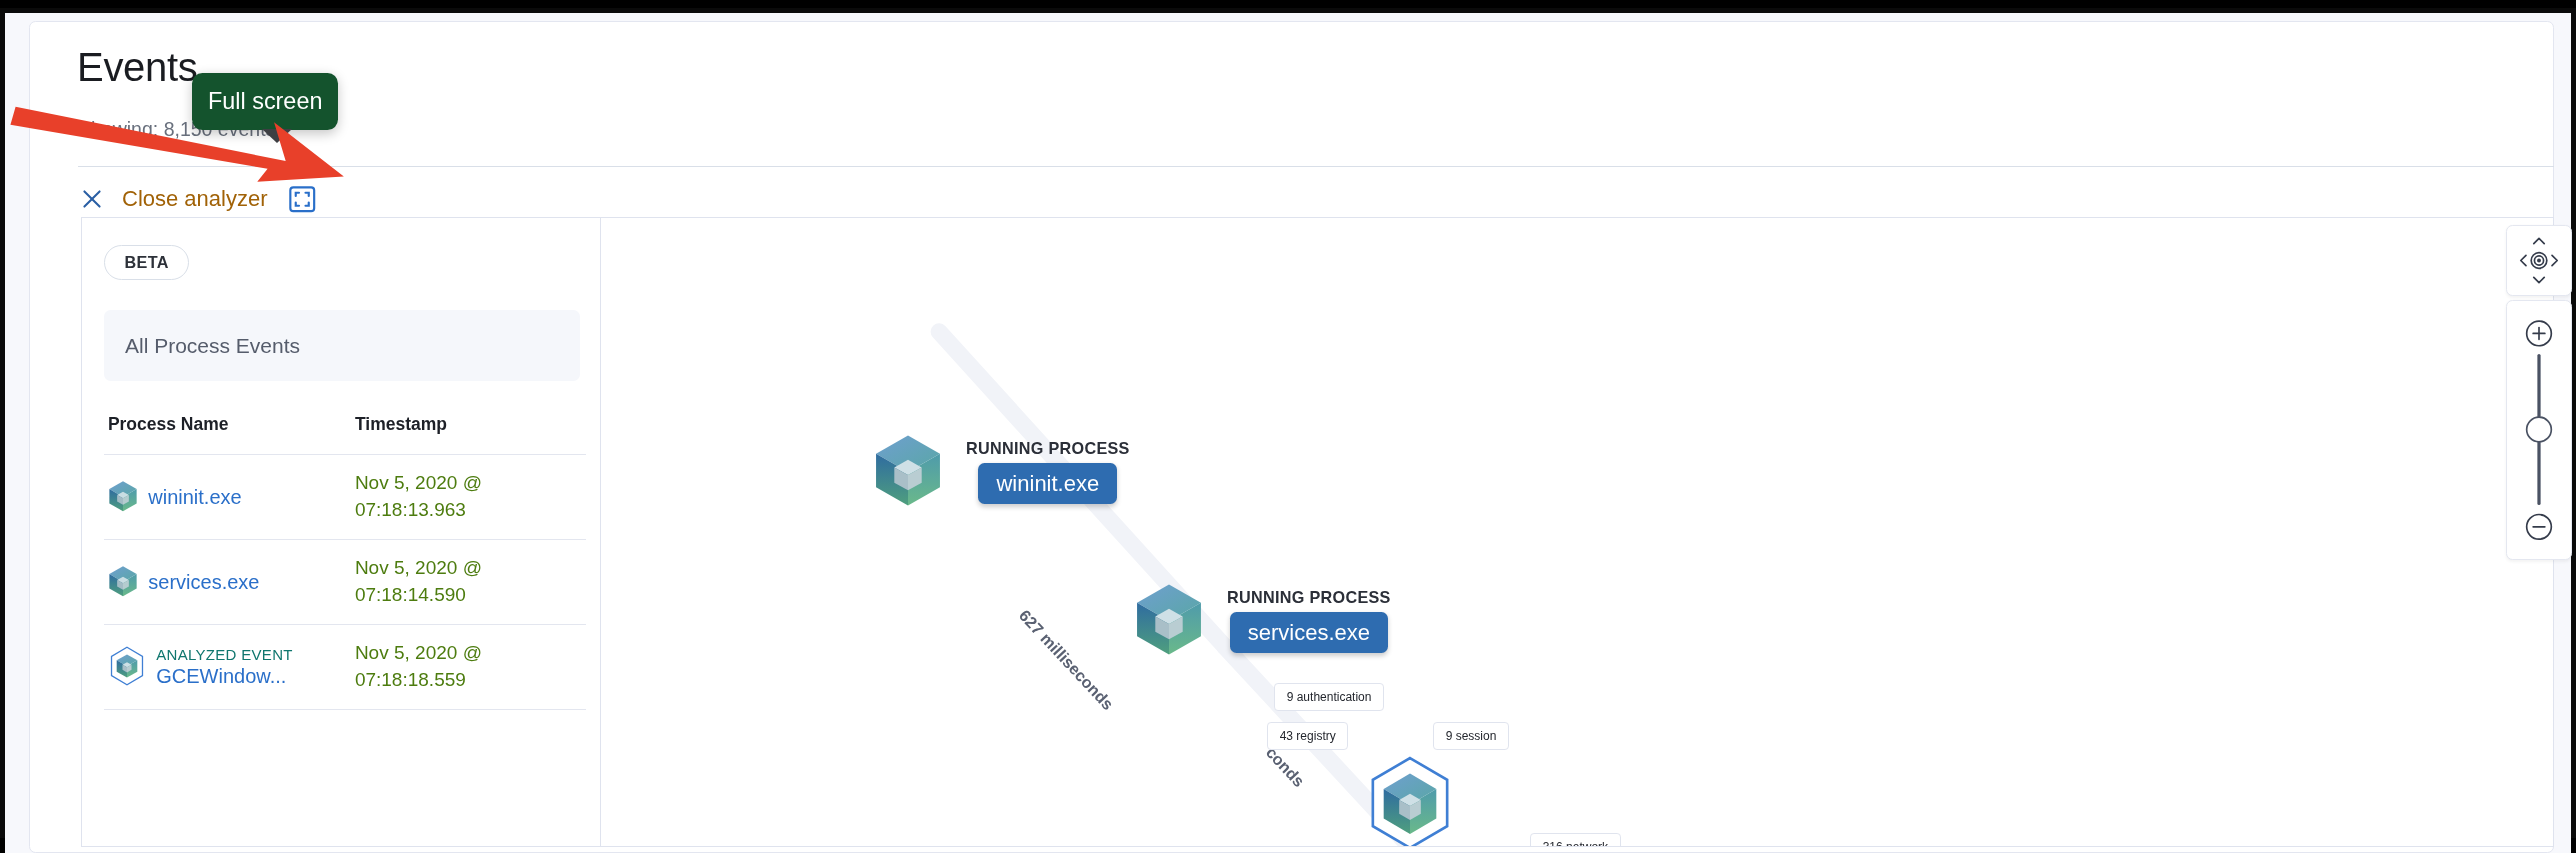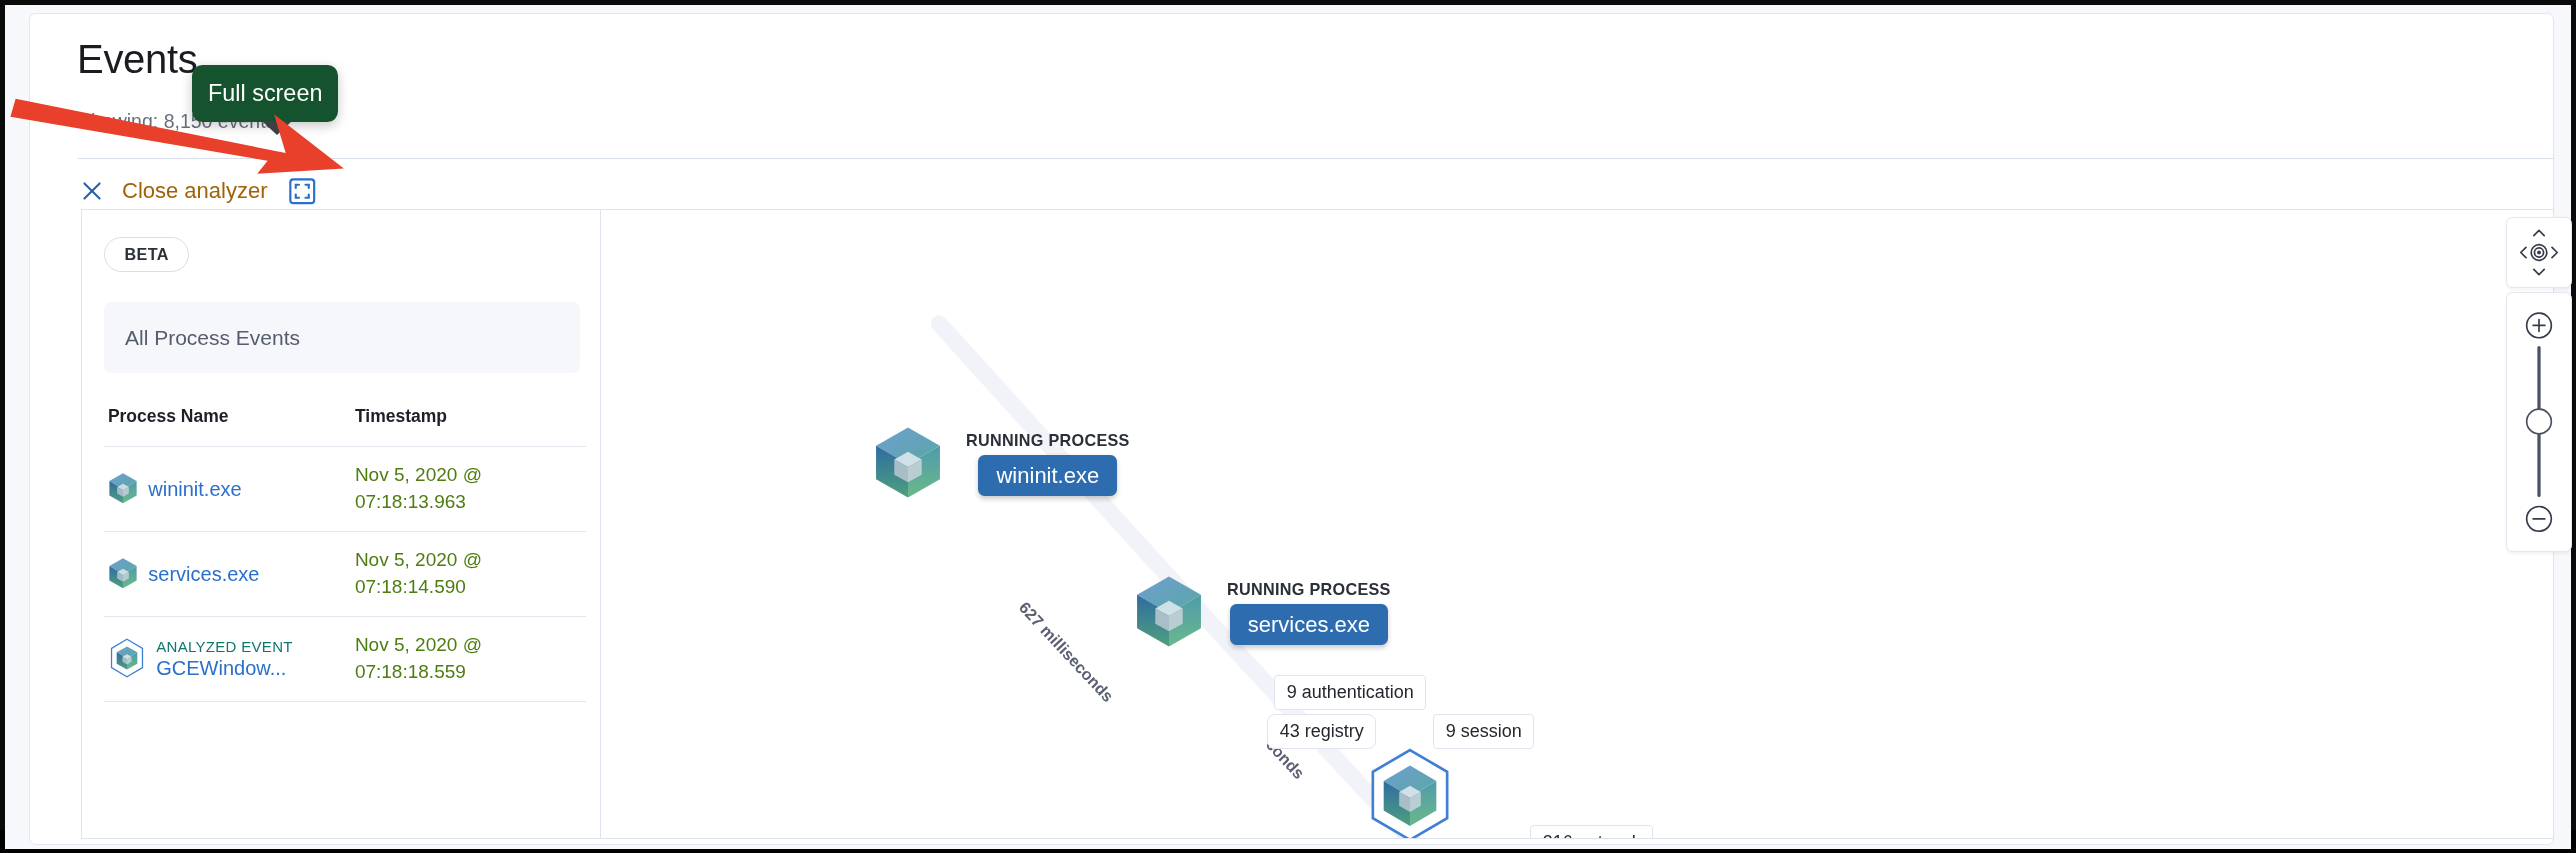--- a/index.html
+++ b/index.html
@@ -8,21 +8,21 @@
   }
   body {
     width: 2576px; height: 854px;
     font-family: "Liberation Sans", sans-serif;
     overflow: hidden;
   }
 
   
   .frame {
     position: absolute;
-    left: 0; top: 0;
+    left: 0; top: 8px;
     width: 2576px; height: 830px;
     background: #0a0a0a;
     box-sizing: border-box;
   }
   
   .page-bg {
     position: absolute;
     left: 5.2px; top: 5.2px;
     width: 2566px; height: 844px;
     background: #f7f8fc;
@@ -250,21 +250,21 @@
     transform-origin: left center;
   }
 
   
   .count-badge {
     position: absolute;
     background: #ffffff;
     border: 1.3px solid #e0e4ee;
     border-radius: 3.9px;
     padding: 5.8px 11.7px;
-    font-size: 18px;
+    font-size: 12px;
     color: #24272e;
     white-space: nowrap;
   }
 
   
   .pan-control {
     position: absolute;
     left: 2476px; top: 203px;
     width: 66px; height: 71px;
     background: #ffffff;
@@ -449,21 +449,21 @@
             <polygon points="32,23 32,33 23,38 23,28" fill="#b9cdd2"></polygon>
           </svg>
         </span>
         <span class="node-meta">
           <span class="node-kicker">RUNNING PROCESS</span>
           <span class="node-pill">services.exe</span>
         </span>
       </div>
 
       <div class="count-badge" style="left:673px; top:465px;">9 authentication</div>
-      <div class="count-badge" style="left:666px; top:504px;border-radius:8px;">43 registry</div>
+      <div class="count-badge" style="left:666px; top:504px;">43 registry</div>
       <div class="count-badge" style="left:832px; top:504px;">9 session</div>
 
       <div class="node" style="left:764px; top:537px;">
         <span class="node-cube">
           <svg width="90" height="96" viewBox="0 0 58 62">
             <polygon points="29,2 53,16 53,46 29,60 5,46 5,16" fill="#ffffff" stroke="#3f7fd4" stroke-width="1.7"></polygon>
             <polygon points="29,12 46,22 29,32 12,22" fill="url(#cTop1)"></polygon>
             <polygon points="12,22 29,32 29,51 12,41" fill="url(#cLft1)"></polygon>
             <polygon points="46,22 46,41 29,51 29,32" fill="url(#cRgt1)"></polygon>
             <polygon points="29,25 36,29 29,33 22,29" fill="#cfe0e6"></polygon>

